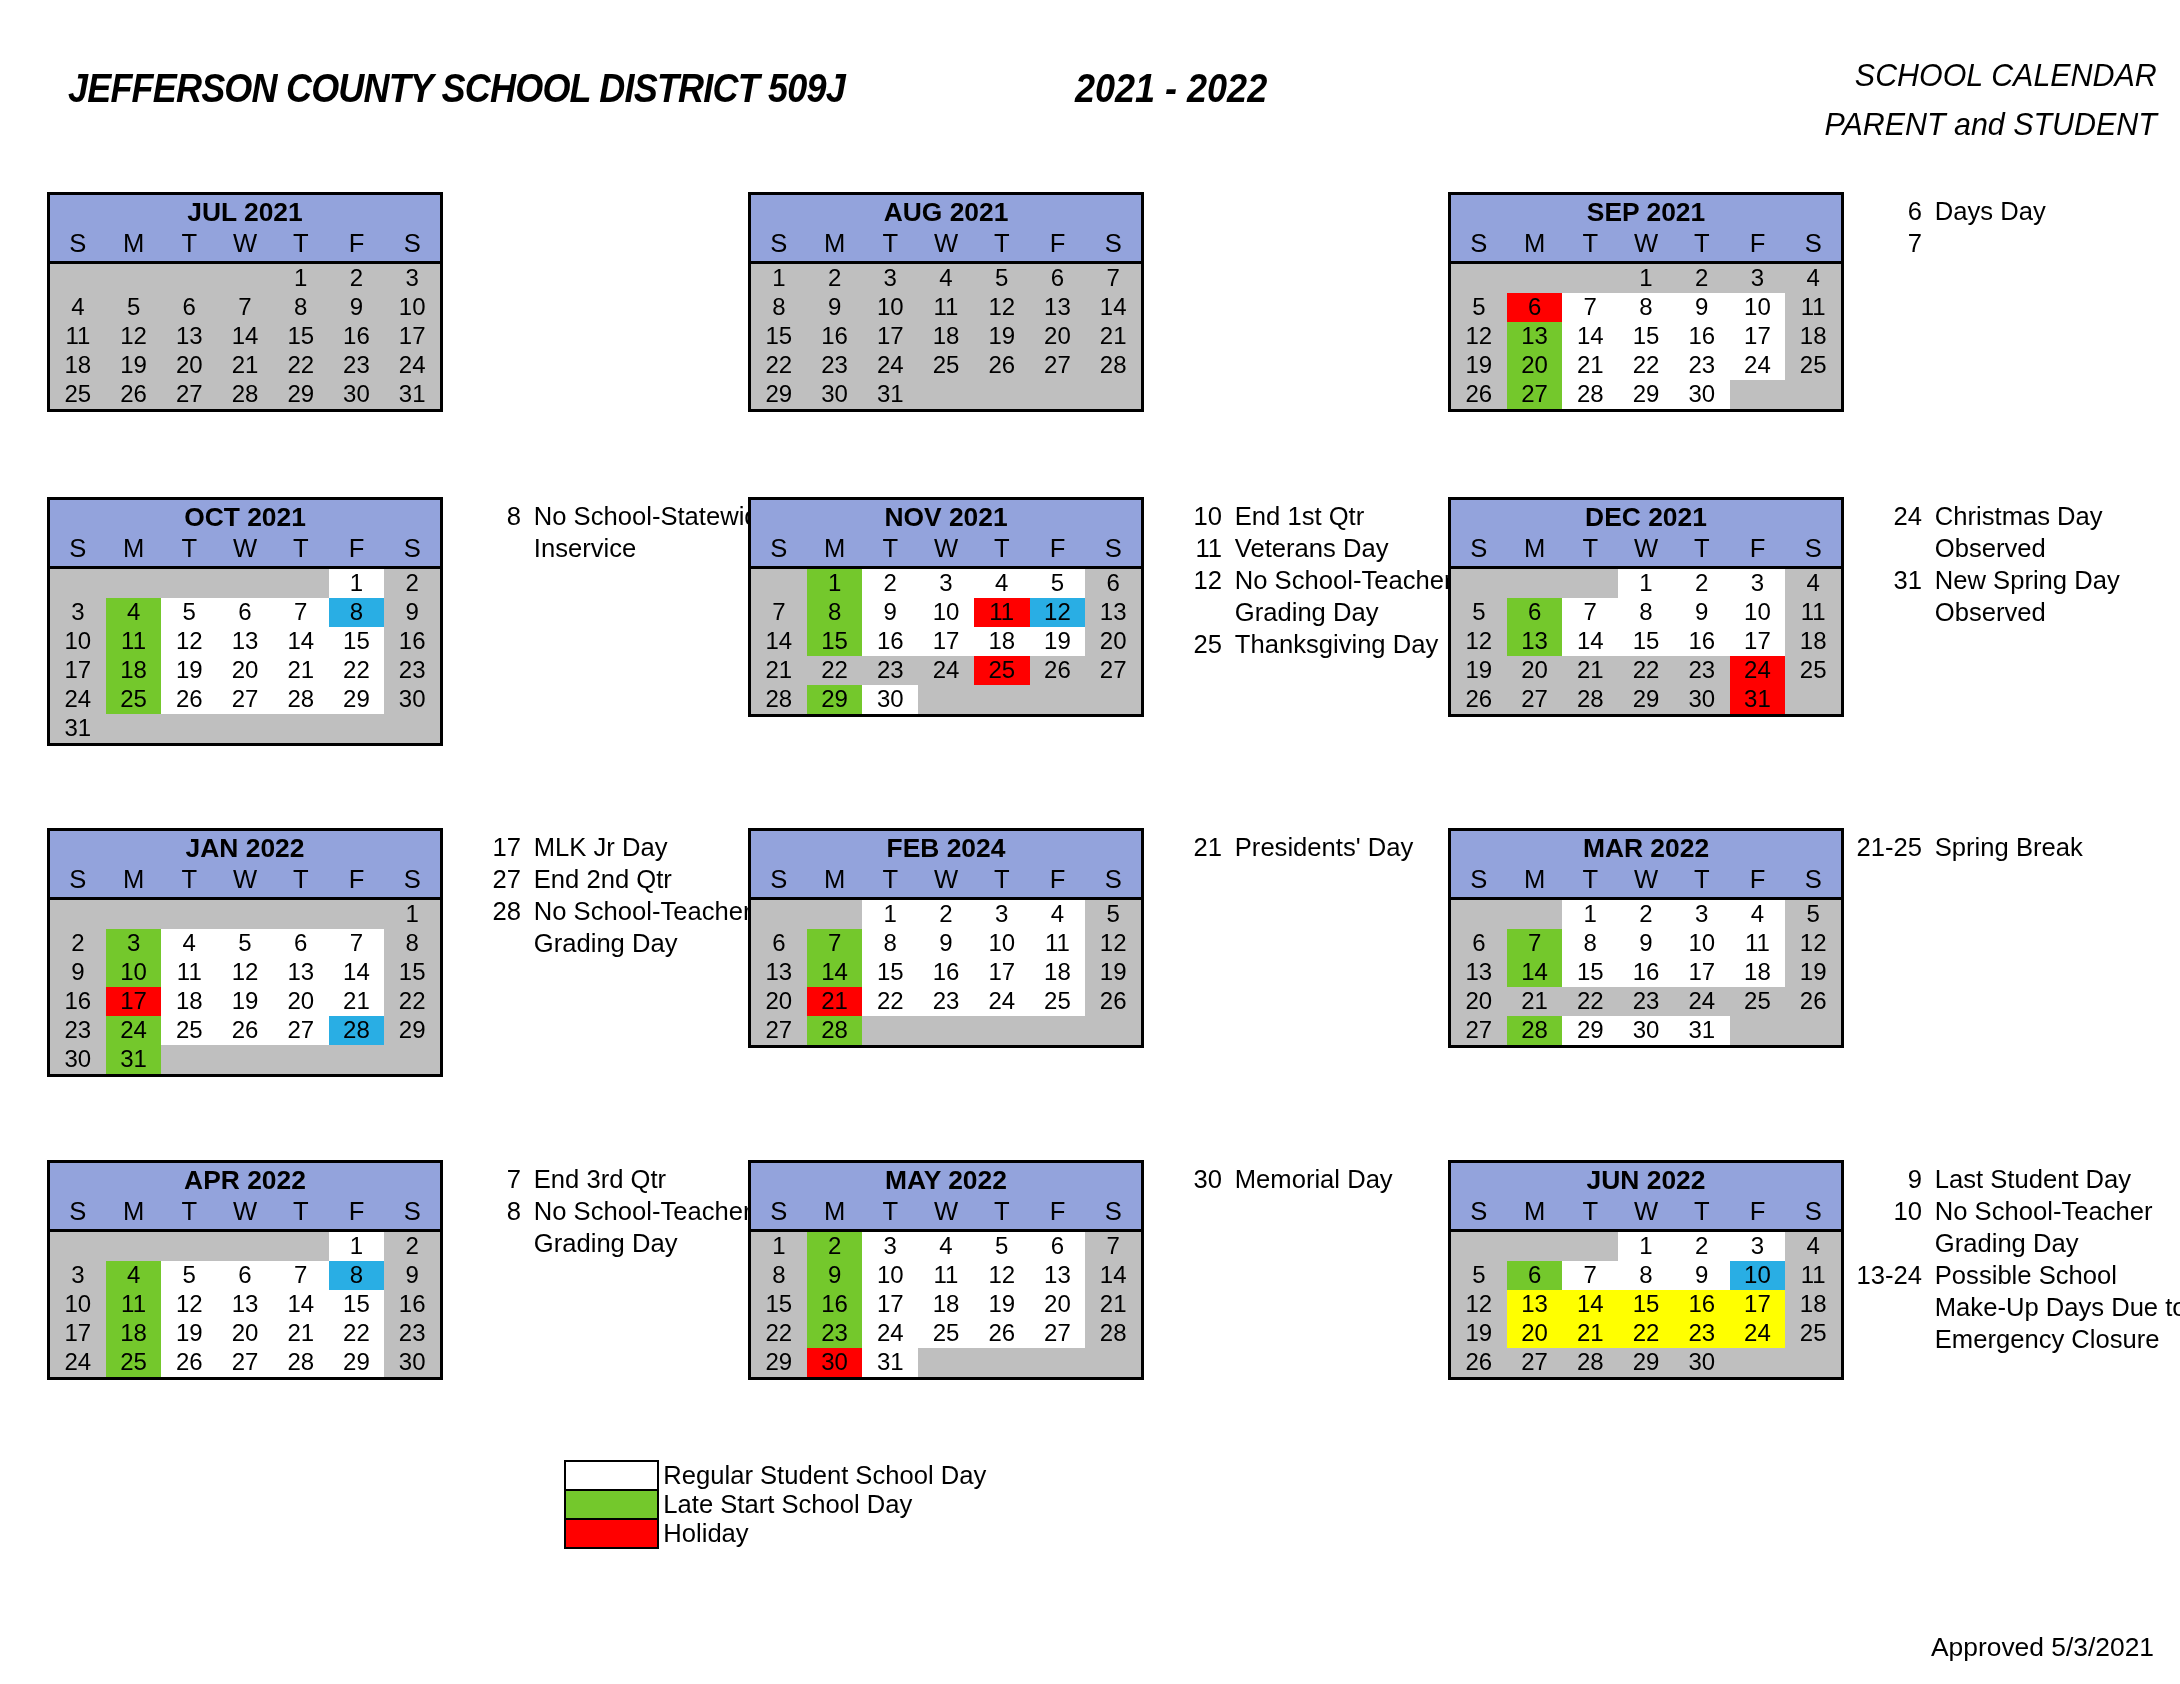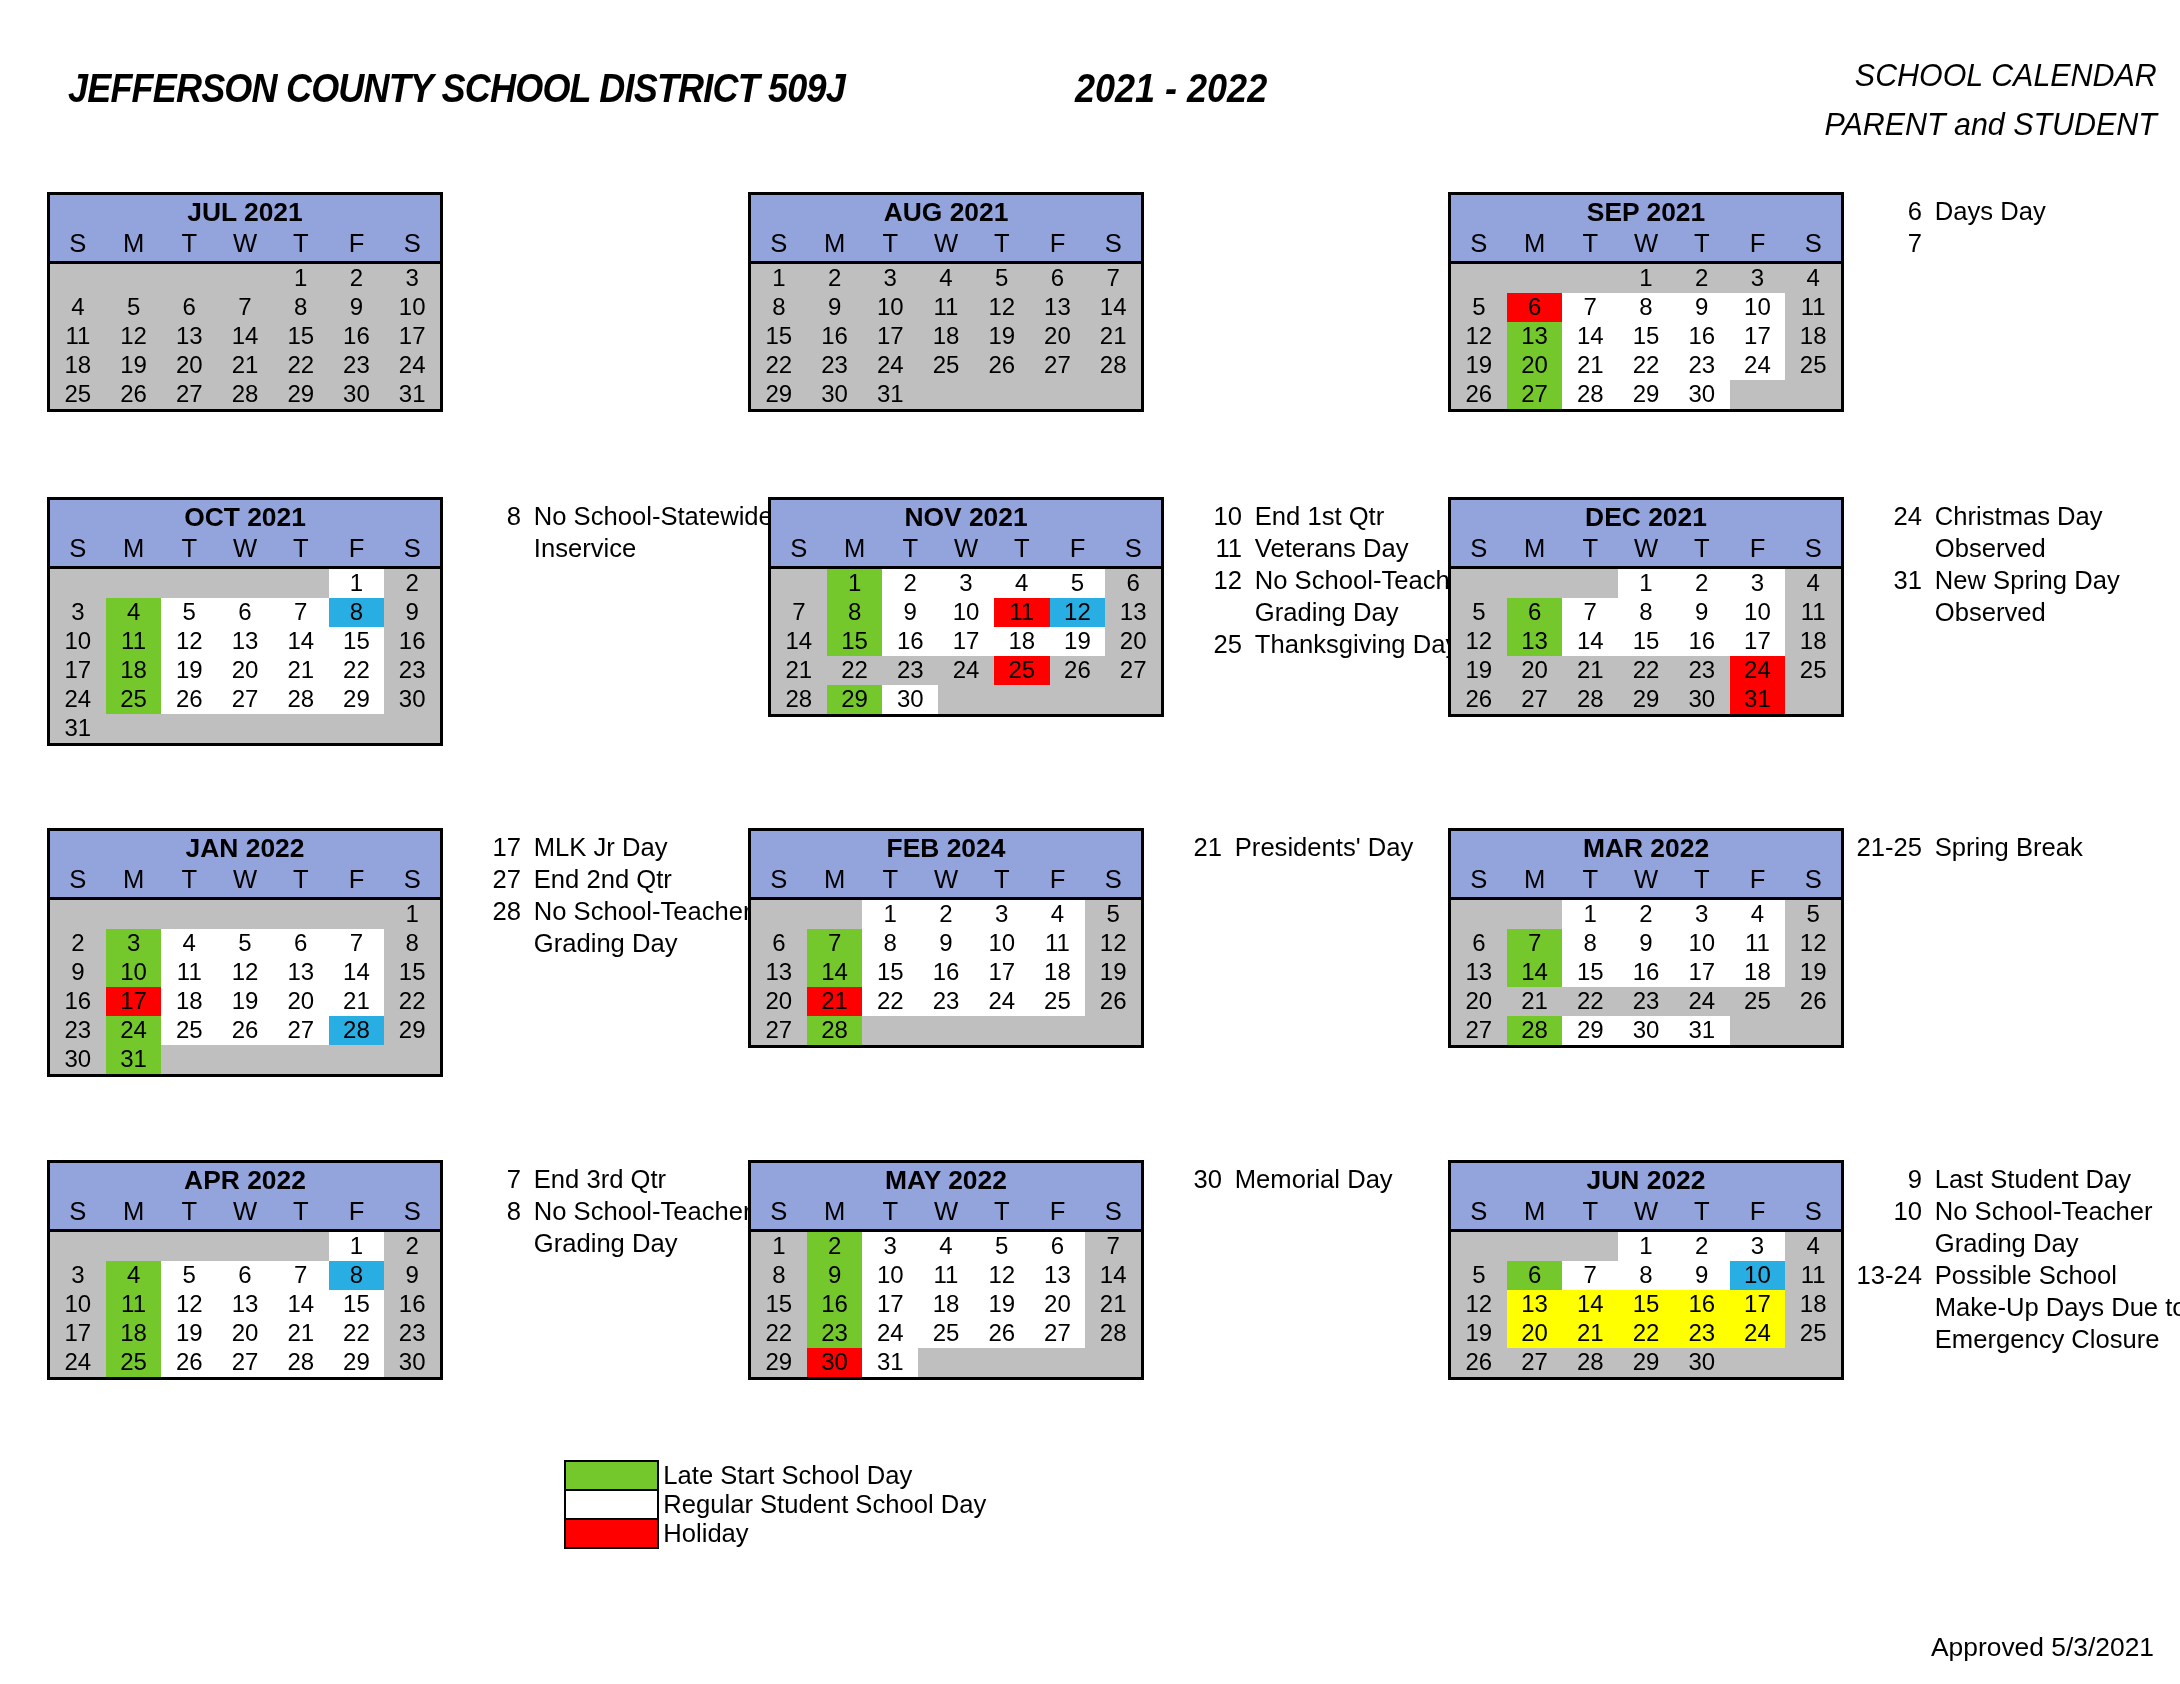--- a/index.html
+++ b/index.html
@@ -321,21 +321,21 @@
         <div class="annotations">
           <div class="ann-entry">
             <div class="ann-num">8</div>
             <div class="ann-lines">
               <div class="ann-line">No School-Statewide</div>
               <div class="ann-line">Inservice</div>
             </div>
           </div>
         </div>
       </div>
-      <div class="month-block" style="left: 748px; top: 497px; margin-left: 20px;">
+      <div class="month-block" style="left: 748px; top: 497px;">
         <div class="cal-table">
           <div class="cal-title">NOV 2021</div>
           <div class="cal-dow">
             <span>S</span>
             <span>M</span>
             <span>T</span>
             <span>W</span>
             <span>T</span>
             <span>F</span>
             <span>S</span>
@@ -948,26 +948,26 @@
               <div class="ann-line">Make-Up Days Due to</div>
               <div class="ann-line">Emergency Closure</div>
             </div>
           </div>
         </div>
       </div>
     </div>
 
   <div id="legend">
       <div class="legend-row">
+        <div class="legend-swatch" style="background: rgb(255, 255, 255);"></div>
+        <div class="legend-label">Regular Student School Day</div>
+      </div>
+      <div class="legend-row">
         <div class="legend-swatch" style="background: rgb(116, 200, 44);"></div>
         <div class="legend-label">Late Start School Day</div>
-      </div>
-      <div class="legend-row">
-        <div class="legend-swatch" style="background: rgb(255, 255, 255);"></div>
-        <div class="legend-label">Regular Student School Day</div>
       </div>
       <div class="legend-row">
         <div class="legend-swatch" style="background: rgb(255, 0, 0);"></div>
         <div class="legend-label">Holiday</div>
       </div>
     </div>
 
   <div id="approved">Approved 5/3/2021</div>
 </div>
 

